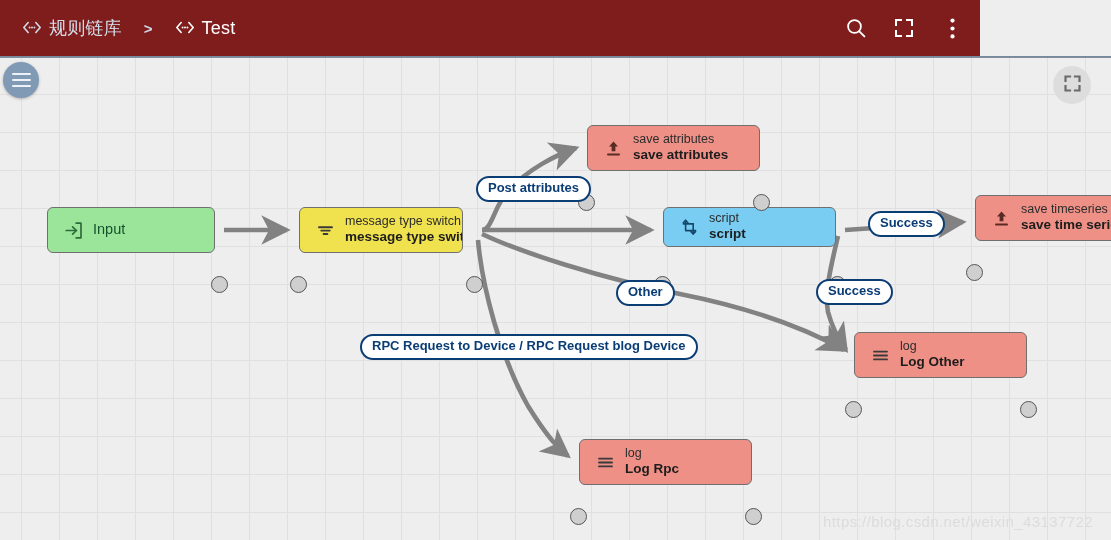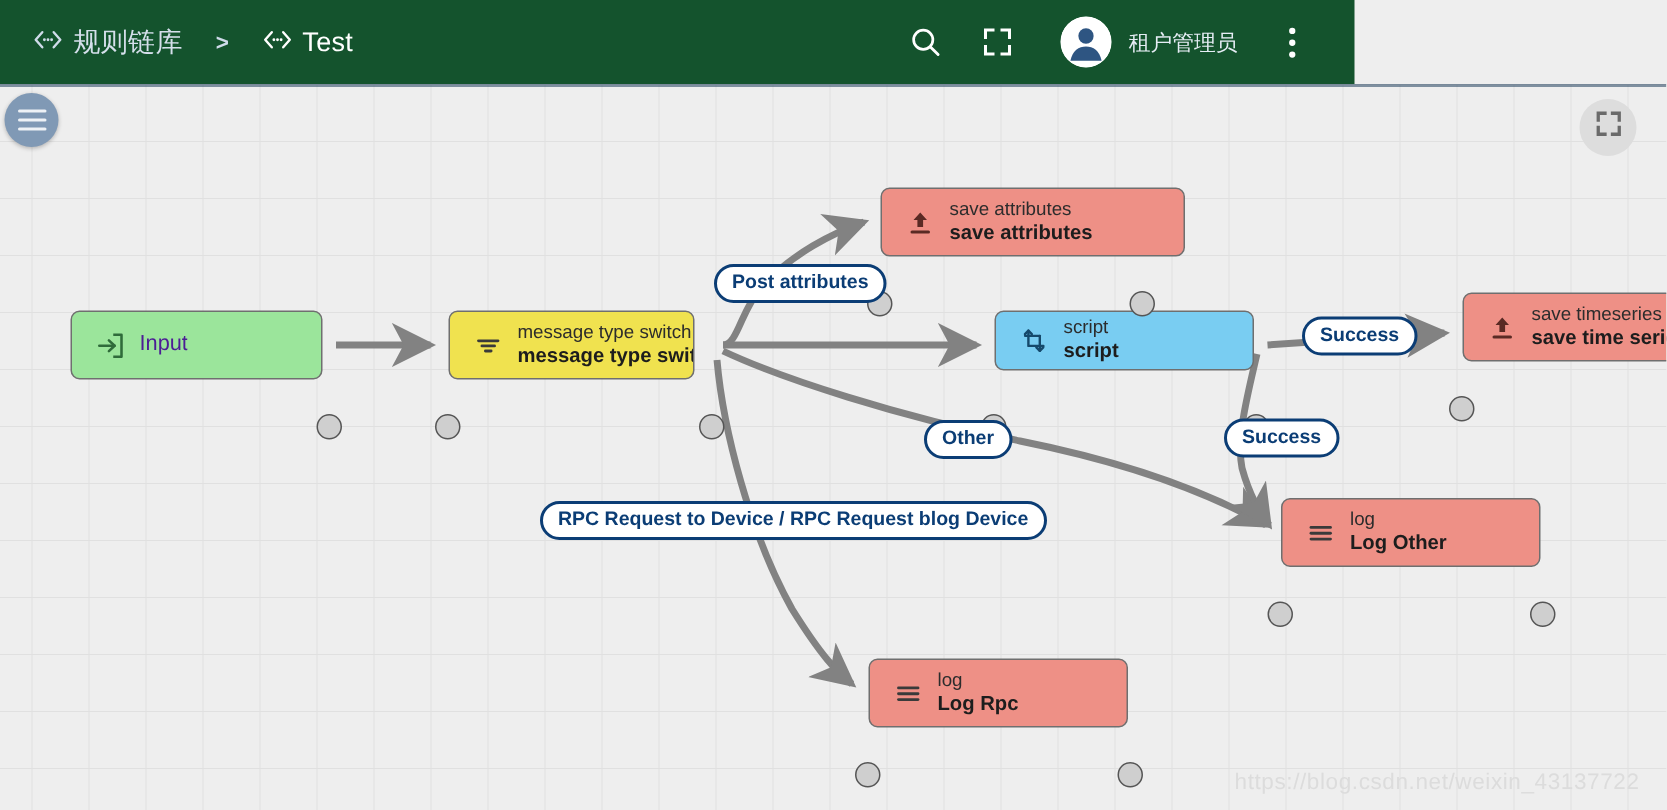--- a/index.html
+++ b/index.html
@@ -16,28 +16,28 @@
     position: relative;
     width: 1111px;
     height: 540px;
     overflow: hidden;
   }
 
   
   .header {
     position: absolute;
     top: 0; left: 0;
-    width: 903px;
+    width: 980px;
     height: 56px;
-    background: #14532d;
+    background: #7f1d1d;
     display: flex;
     align-items: center;
     z-index: 50;
     box-sizing: border-box;
-    padding: 0 18px 0 22px;
+    padding: 0 4px 0 22px;
   }
   .breadcrumb {
     display: flex;
     align-items: center;
     flex: 0 0 auto;
   }
   .crumb {
     display: flex;
     align-items: center;
     gap: 7px;
@@ -193,21 +193,21 @@
   .node .n-name {
     font-size: 13.5px;
     font-weight: bold;
     color: #1d1d1d;
     white-space: nowrap;
   }
   .node.single .n-text { justify-content: center; }
   .node.single .n-name {
     font-weight: normal;
     font-size: 14.5px;
-    color: #4c1d95;
+    color: #14532d;
   }
 
   .node.green  { background: #9be59b; }
   .node.yellow { background: #f0e24f; }
   .node.red    { background: #ee9086; }
   .node.blue   { background: #79cdf2; }
 
   
   .port {
     position: absolute;
@@ -296,30 +296,20 @@
       <div class="hbtn">
         <span>
           <svg width="20" height="20" viewBox="0 0 20 20">
             <path d="M2 7 V2 H7" fill="none" stroke="#ffffff" stroke-width="2" stroke-linecap="square"></path>
             <path d="M13 2 H18 V7" fill="none" stroke="#ffffff" stroke-width="2" stroke-linecap="square"></path>
             <path d="M18 13 V18 H13" fill="none" stroke="#ffffff" stroke-width="2" stroke-linecap="square"></path>
             <path d="M7 18 H2 V13" fill="none" stroke="#ffffff" stroke-width="2" stroke-linecap="square"></path>
           </svg>
         </span>
       </div>
-      <div class="user-block">
-        <div class="avatar">
-          <svg width="34" height="34" viewBox="0 0 34 34">
-            <circle cx="17" cy="17" r="17" fill="#ffffff"></circle>
-            <circle cx="17" cy="13" r="5.1" fill="#2e5582"></circle>
-            <path d="M6.6 29.5 C8 22.6 12.2 20 17 20 C21.8 20 26 22.6 27.4 29.5 Z" fill="#2e5582"></path>
-          </svg>
-        </div>
-        <span class="user-name">租户管理员</span>
-      </div>
       <div class="hbtn">
         <span>
           <svg width="5" height="21" viewBox="0 0 5 21">
             <circle cx="2.5" cy="2.6" r="2.1" fill="#ffffff"></circle>
             <circle cx="2.5" cy="10.5" r="2.1" fill="#ffffff"></circle>
             <circle cx="2.5" cy="18.4" r="2.1" fill="#ffffff"></circle>
           </svg>
         </span>
       </div>
     </div>
@@ -390,21 +380,21 @@
         </svg>
       </span>
       <span class="n-text">
         <span class="n-type">message type switch</span>
         <span class="n-name">message type switch</span>
       </span>
     </div>
     <div class="port" style="left:290px; top:220px;"></div>
     <div class="port" style="left:466px; top:220px;"></div>
 
-    <div class="node red" style="left:587px; top:69px; width:203px; height:46px;">
+    <div class="node red" style="left:587px; top:69px; width:173px; height:46px;">
       <span class="n-icon">
         <svg width="19" height="19" viewBox="0 0 19 19">
           <path d="M9.5 2.6 L14 7.6 H11.4 V12.3 H7.6 V7.6 H5 Z" fill="#5a2a24"></path>
           <path d="M4 15.6 H15" stroke="#5a2a24" stroke-width="2" stroke-linecap="round"></path>
         </svg>
       </span>
       <span class="n-text">
         <span class="n-type">save attributes</span>
         <span class="n-name">save attributes</span>
       </span>

